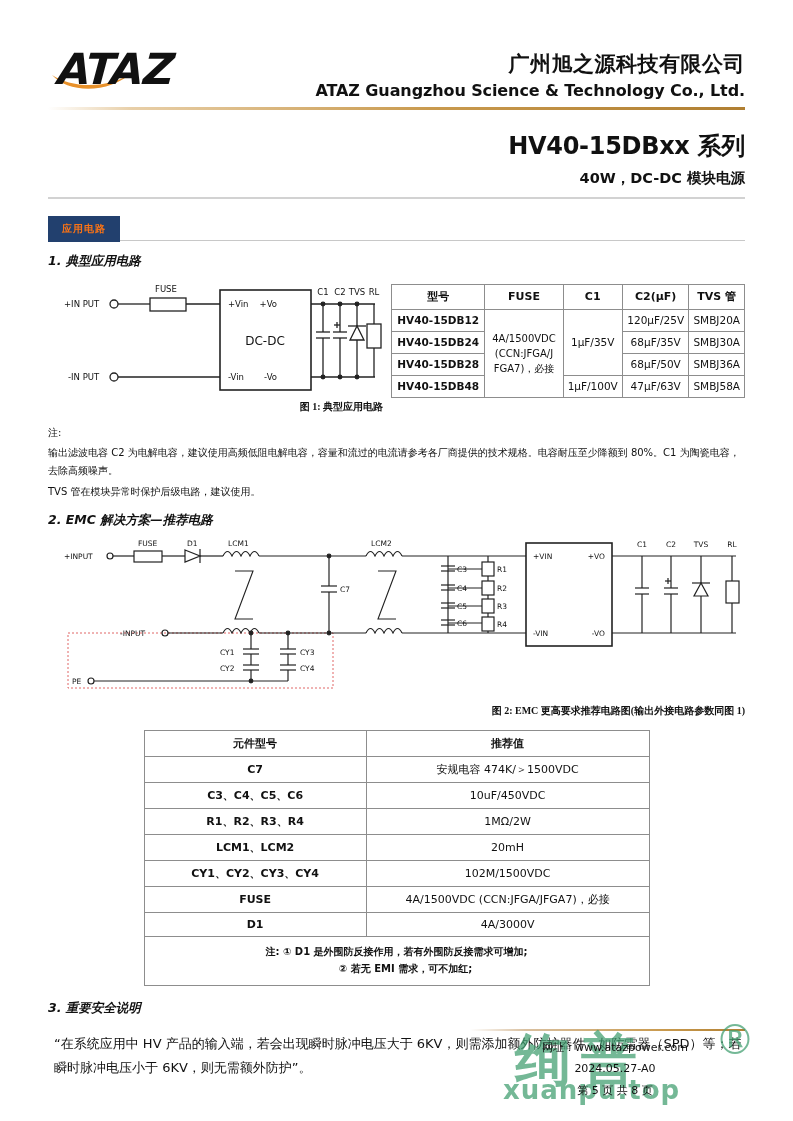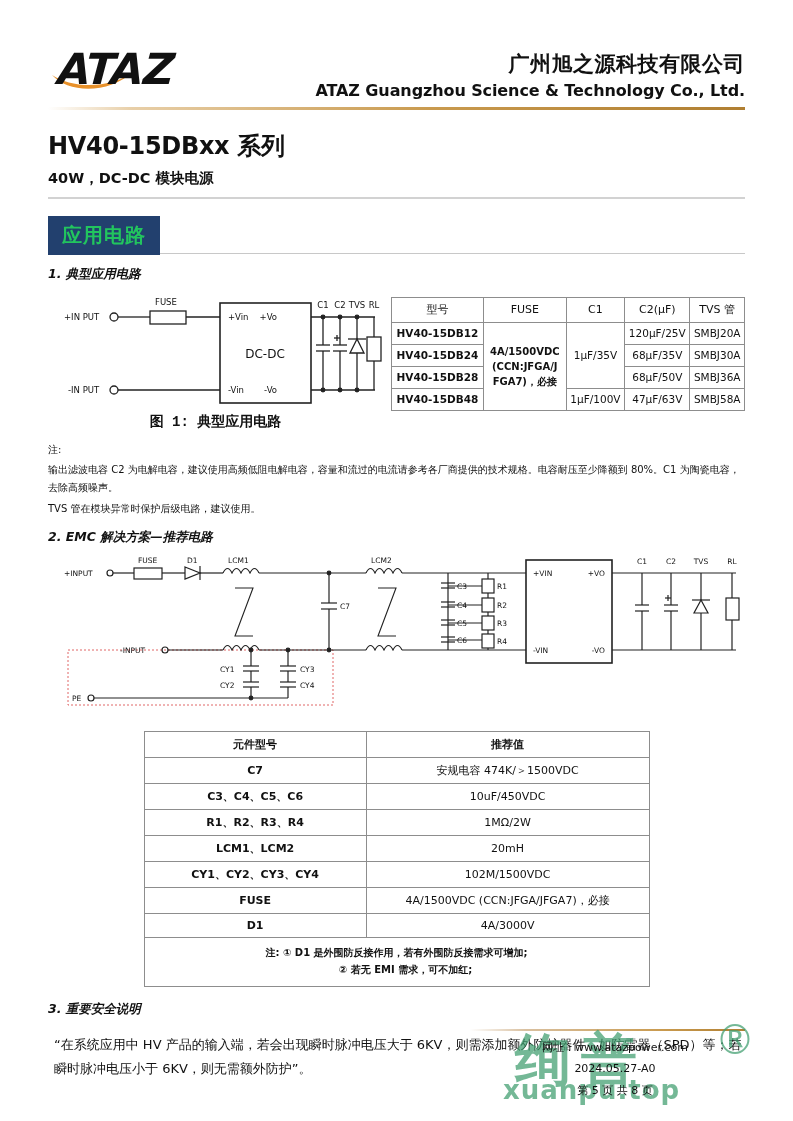--- a/index.html
+++ b/index.html
@@ -32,69 +32,69 @@
   .company-en {
     font-family: "DejaVu Sans", sans-serif;
     font-size: 16px; font-weight: bold; color: #111; margin-top: 3px; letter-spacing: -0.1px;
   }
   .gold-rule {
     height: 3px; margin-top: 7px;
     background: linear-gradient(to right, #ffffff 0%, #e8cfa8 12%, #c99a4e 55%, #b07f32 100%);
   }
 
   
-  .title-block { margin-top: 20px; }
+  .title-block { margin-top: 20px; text-align: right; }
   .doc-title {
     font-family: "DejaVu Sans", sans-serif;
     font-size: 24px; font-weight: bold; color: #111; letter-spacing: -0.3px;
   }
   .doc-sub {
     font-family: "DejaVu Sans", sans-serif;
     font-size: 14.5px; font-weight: bold; color: #111; margin-top: 7px;
   }
   .grey-rule { height: 2px; background: #d2d2d2; margin-top: 9px; }
 
   
   .banner-row { display: flex; align-items: flex-end; margin-top: 17px; }
   .banner {
-    background: #22406e; color: #22c55e;
-    font-family: "DejaVu Sans", sans-serif;
-    font-size: 20px; font-weight: bold;
+    background: #22406e; color: #f97316;
+    font-family: "DejaVu Sans", sans-serif;
+    font-size: 10px; font-weight: bold;
     padding: 6px 14px 6px 14px; letter-spacing: 1px;
   }
   .banner-tail { flex: 1; height: 1px; background: #c8c8c8; margin-bottom: 1px; }
 
   .sec-head {
     font-family: "DejaVu Sans", sans-serif;
     font-size: 12.5px; font-weight: bold; color: #111;
     margin-top: 11px;
     font-style: italic;
   }
 
   
   .note-label { font-family:"DejaVu Sans",sans-serif; font-size: 10px; color:#111; margin-top: 12px; }
   .note-body  { font-family:"DejaVu Sans",sans-serif; font-size: 10px; color:#111; line-height: 1.75; margin-top: 4px; }
 
   
-  .caption { font-family:Liberation Mono, monospace; font-size: 14px; font-weight: bold; color:#111; text-align:center; }
+  .caption { font-family:Liberation Serif, serif; font-size: 10px; font-weight: bold; color:#111; text-align:right; }
 
   
   .fig1-row { display: flex; margin-top: 8px; align-items: flex-start; }
   .fig1-col { width: 335px; }
   .tbl1-col { width: 362px; margin-left: 8px; padding-top: 6px;}
 
   table { border-collapse: collapse; font-family:"DejaVu Sans",sans-serif; }
   .t1 { width: 100%; }
   .t1 th, .t1 td {
     border: 1px solid #8d8d8d; text-align: center;
     font-size: 10.5px; color:#111; padding: 4px 2px; line-height: 1.25;
   }
-  .t1 th { font-weight: normal; font-size: 11px; padding: 5px 2px; text-align: center; }
+  .t1 th { font-weight: bold; font-size: 11px; padding: 5px 2px; text-align: center; }
   .t1 td.model { font-weight: bold; }
-  .t1 td.fuse { font-weight: bold; font-size: 10px; line-height: 1.5; padding: 18px 4px; }
+  .t1 td.fuse { font-weight: normal; font-size: 10px; line-height: 1.5; padding: 18px 4px; }
 
   .t2 { width: 506px; margin: 0 auto; }
   .t2 th, .t2 td {
     border: 1px solid #8d8d8d; text-align: center;
     font-size: 11px; color:#111; padding: 5px 4px;
   }
   .t2 th { font-weight: bold; }
   .t2 td.lbl { font-weight: bold; }
   .t2 td.note-cell {
     text-align: center; font-size: 10px; padding: 6px 8px 7px 8px; line-height: 1.75; font-weight: bold;
@@ -422,20 +422,21 @@
         <text x="485" y="103">-VIN</text>
         <text x="557" y="26" text-anchor="end">+VO</text>
         <text x="557" y="103" text-anchor="end">-VO</text>
         <text x="594" y="14" text-anchor="middle">C1</text>
         <text x="623" y="14" text-anchor="middle">C2</text>
         <text x="653" y="14" text-anchor="middle">TVS</text>
         <text x="684" y="14" text-anchor="middle">RL</text>
       </g>
     </svg>
   </div>
+  <div class="caption" style="margin-top:2px;">图 2: EMC 更高要求推荐电路图(输出外接电路参数同图 1)</div>
 
   <table class="t2" style="margin-top:12px;">
     <thead>
       <tr>
         <th style="width:44%">元件型号</th>
         <th style="width:56%">推荐值</th>
       </tr>
     </thead>
     <tbody>
       <tr>

